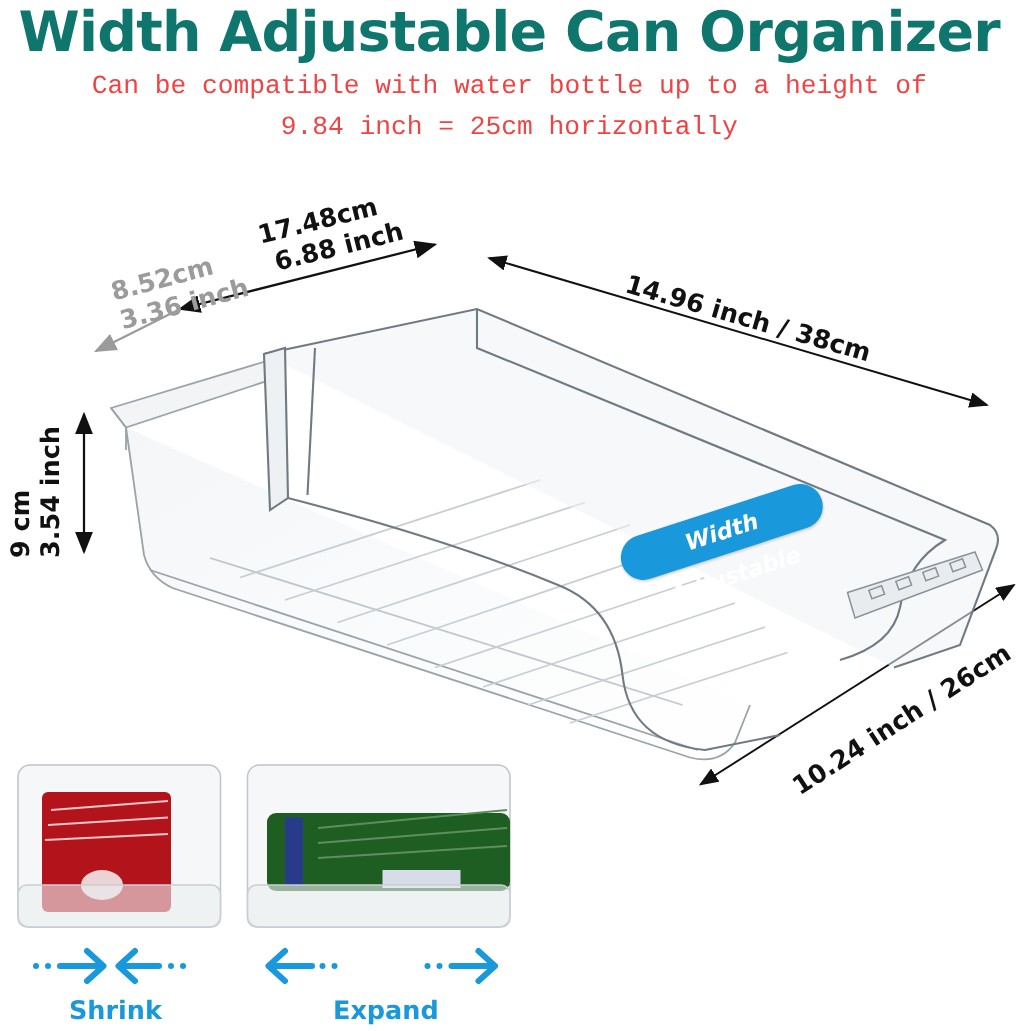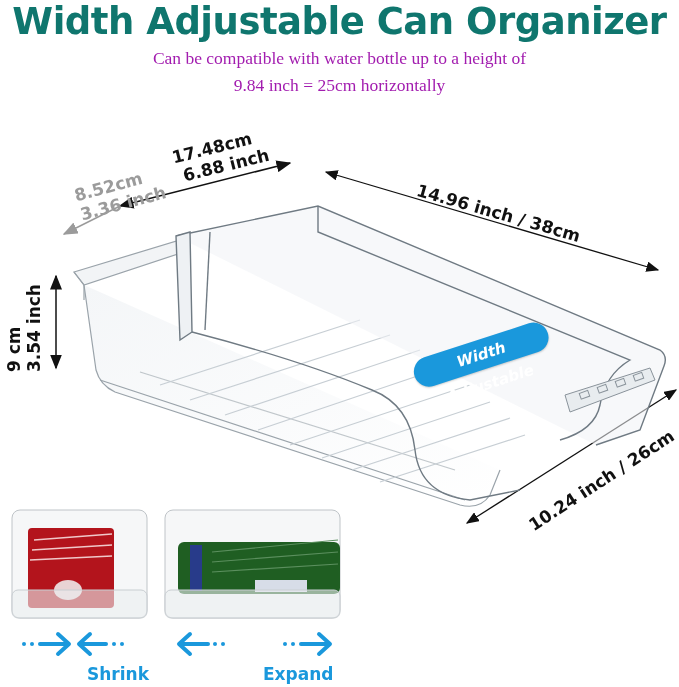--- a/index.html
+++ b/index.html
@@ -1,25 +1,25 @@
 <!DOCTYPE html>
 <html><head>
 <meta charset="utf-8">
 <style>
   html, body { margin:0; padding:0; background:#ffffff; }
   body { width:679px; height:687px; position:relative; overflow:hidden; font-family:"DejaVu Sans","Liberation Sans",sans-serif; }
   .title { position:absolute; left:0; top:0; width:679px; text-align:center; color:#0f766e; font-weight:bold; font-size:37px; letter-spacing:-0.5px; line-height:44px; }
-  .subtitle { position:absolute; left:0; width:679px; text-align:center; color:#a21caf; font-size:17.5px; line-height:22px; font-family:Liberation Serif, serif; }
+  .subtitle { position:absolute; left:0; width:679px; text-align:center; color:#ef4444; font-size:17.5px; line-height:22px; font-family:Liberation Mono, monospace; }
   .sub1 { top:47px; }
   .sub2 { top:74px; }
   .dim { position:absolute; font-size:17px; font-weight:bold; color:#111; white-space:nowrap; font-family:"DejaVu Sans",sans-serif; transform-origin:left top; line-height:20px; }
   .dim.gray { color:#9b9b9b; }
   svg.art { position:absolute; left:0; top:0; }
   .badge { position:absolute; left:410px; top:362px; width:140px; height:30px; background:#1a98dc; border-radius:15px; transform:rotate(-18deg); transform-origin:left top; color:#fff; font-style:italic; font-weight:bold; font-size:15px; text-align:center; line-height:30px; font-family:"DejaVu Sans",sans-serif; box-shadow:0 1px 2px rgba(0,0,0,0.2);}
-  .caption { position:absolute; color:#1a98dc; font-weight:bold; font-size:17px; font-family:"DejaVu Sans",sans-serif;margin-left:41px; }
+  .caption { position:absolute; color:#1a98dc; font-weight:bold; font-size:17px; font-family:"DejaVu Sans",sans-serif; }
 </style>
 </head>
 <body>
 
 <div class="title">Width Adjustable Can Organizer</div>
 <div class="subtitle sub1">Can be compatible with water bottle up to a height of</div>
 <div class="subtitle sub2">9.84 inch = 25cm horizontally</div>
 
 <svg class="art" width="679" height="687">
   <defs>

